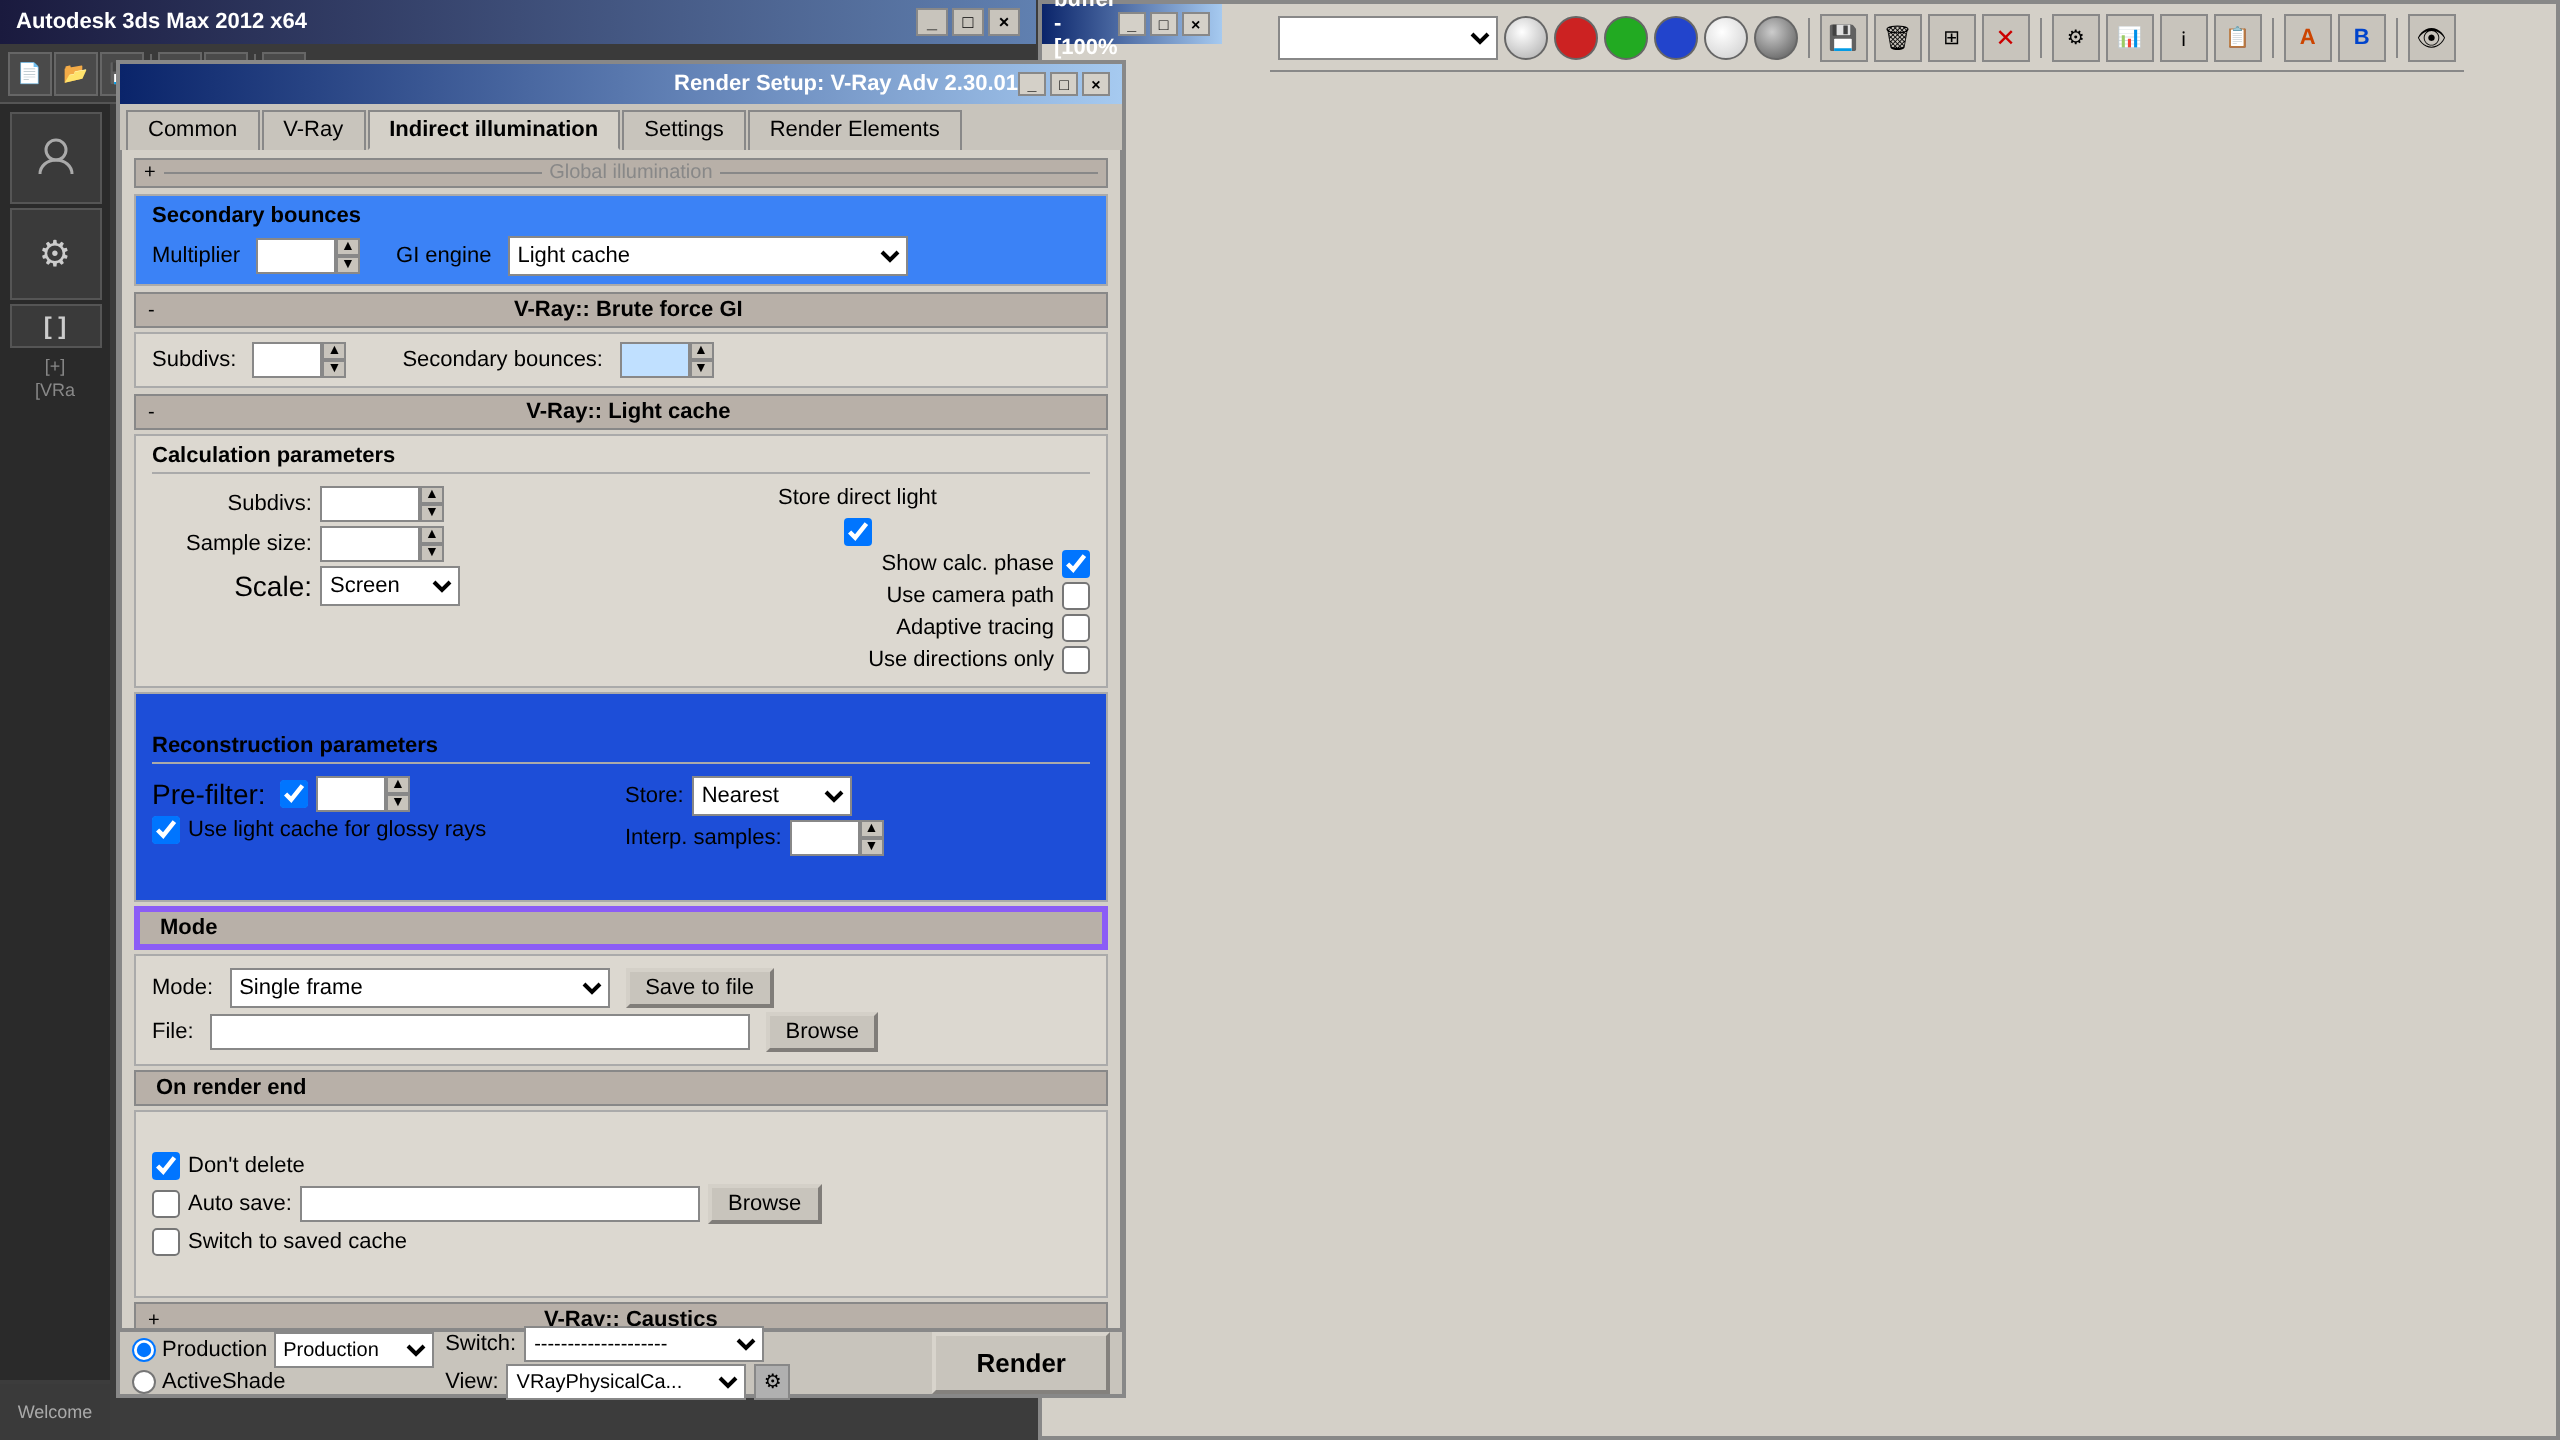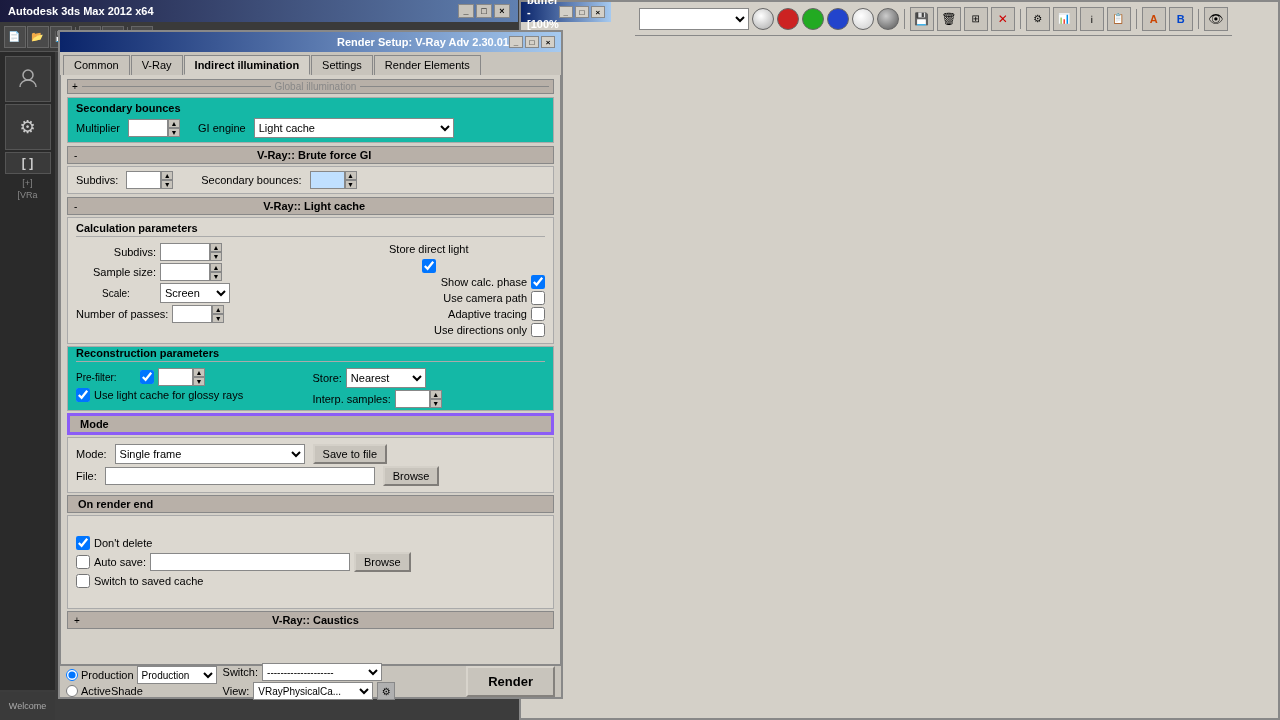--- a/index.html
+++ b/index.html
@@ -82,21 +82,21 @@
 
     <div style="background: #d4d0c8; border: 1px solid #888; border-top: none; padding: 4px 6px; height: 590px; overflow-y: auto;">
 
       <div style="display: flex; align-items: center; background: #b8b0a8; border: 1px solid #888; padding: 1px 4px; margin-bottom: 3px; cursor: pointer;">
         <span style="font-size: 10px; margin-right: 4px;">+</span>
         <div style="flex: 1; height: 1px; background: #888;"></div>
         <span style="font-size: 10px; color: #888; margin: 0 4px;">Global illumination</span>
         <div style="flex: 1; height: 1px; background: #888;"></div>
       </div>
 
-      <div style="background: #14b8a6; border: 1px solid #aaa; padding: 4px 8px; margin-bottom: 3px;">
+      <div style="background: #3b82f6; border: 1px solid #aaa; padding: 4px 8px; margin-bottom: 3px;">
         <div style="font-weight: bold; font-size: 11px; margin-bottom: 4px; color: #000;">Secondary bounces</div>
         <div style="display: flex; align-items: center; gap: 8px;">
           <span style="font-size: 11px;">Multiplier</span>
           <div style="display: flex; align-items: center;">
             <input type="text" style="width: 40px; height: 18px; border: 1px solid rgb(136, 136, 136); font-size: 11px; text-align: right; padding: 0px 2px;">
             <div style="display: flex; flex-direction: column;">
               <div style="width: 12px; height: 9px; background: #c8c4bc; border: 1px solid #888; cursor: pointer; display: flex; align-items: center; justify-content: center; font-size: 7px; line-height: 1;">▲</div>
               <div style="width: 12px; height: 9px; background: #c8c4bc; border: 1px solid #888; cursor: pointer; display: flex; align-items: center; justify-content: center; font-size: 7px; line-height: 1;">▼</div>
             </div>
           </div>
@@ -161,36 +161,26 @@
               <span style="font-size: 11px; min-width: 80px; text-align: right;">Sample size:</span>
               <div style="display: flex; align-items: center;">
                 <input type="text" style="width: 50px; height: 18px; border: 1px solid rgb(136, 136, 136); font-size: 11px; text-align: right; padding: 0px 2px;">
                 <div style="display: flex; flex-direction: column;">
                   <div style="width: 12px; height: 9px; background: #c8c4bc; border: 1px solid #888; cursor: pointer; display: flex; align-items: center; justify-content: center; font-size: 7px;">▲</div>
                   <div style="width: 12px; height: 9px; background: #c8c4bc; border: 1px solid #888; cursor: pointer; display: flex; align-items: center; justify-content: center; font-size: 7px;">▼</div>
                 </div>
               </div>
             </div>
             <div style="display: flex; align-items: center; gap: 4px; margin: 2px 0;">
-              <span style="font-size: 10px; min-width: 80px; text-align: center;">Scale:</span>
+              <span style="font-size: 14px; min-width: 80px; text-align: right;">Scale:</span>
               <select style="width: 70px; height: 20px; font-size: 11px; border: 1px solid #888;">
                 <option>Screen</option>
                 <option>World</option>
               </select>
             </div>
-            <div style="display: flex; align-items: center; gap: 4px; margin: 2px 0;">
-              <span style="font-size: 11px; min-width: 80px; text-align: right; white-space: nowrap;">Number of passes:</span>
-              <div style="display: flex; align-items: center;">
-                <input type="text" style="width: 40px; height: 18px; border: 1px solid rgb(136, 136, 136); font-size: 11px; text-align: right; padding: 0px 2px;">
-                <div style="display: flex; flex-direction: column;">
-                  <div style="width: 12px; height: 9px; background: #c8c4bc; border: 1px solid #888; cursor: pointer; display: flex; align-items: center; justify-content: center; font-size: 7px;">▲</div>
-                  <div style="width: 12px; height: 9px; background: #c8c4bc; border: 1px solid #888; cursor: pointer; display: flex; align-items: center; justify-content: center; font-size: 7px;">▼</div>
-                </div>
-              </div>
-            </div>
           </div>
 
           <div>
             <div style="display: flex; align-items: center; gap: 4px; margin: 2px 0; justify-content: flex-end; flex-direction: column;">
               <span style="font-size: 11px;">Store direct light</span>
               <input type="checkbox" checked="" style="width: 14px; height: 14px; margin: 0px;">
             </div>
             <div style="display: flex; align-items: center; gap: 4px; margin: 2px 0; justify-content: flex-end;">
               <span style="font-size: 11px;">Show calc. phase</span>
               <input type="checkbox" checked="" style="width: 14px; height: 14px; margin: 0px;">
@@ -204,27 +194,27 @@
               <input type="checkbox" style="width: 14px; height: 14px; margin: 0px;">
             </div>
             <div style="display: flex; align-items: center; gap: 4px; margin: 2px 0; justify-content: flex-end;">
               <span style="font-size: 11px;">Use directions only</span>
               <input type="checkbox" style="width: 14px; height: 14px; margin: 0px;">
             </div>
           </div>
         </div>
       </div>
 
-      <div style="background: #14b8a6; border: 1px solid #aaa; padding: 0 8px; margin-bottom: 2px;">
+      <div style="background: #1d4ed8; border: 1px solid #aaa; padding: 20px 8px; margin-bottom: 2px;">
         <div style="font-weight: bold; font-size: 11px; margin-bottom: 4px; color: #000; border-bottom: 1px solid #aaa; padding-bottom: 2px;">Reconstruction parameters</div>
 
         <div style="display: grid; grid-template-columns: 1fr 1fr; gap: 4px;">
           <div>
             <div style="display: flex; align-items: center; gap: 4px; margin: 2px 0;">
-              <span style="font-size: 10px; min-width: 60px;">Pre-filter:</span>
+              <span style="font-size: 14px; min-width: 60px;">Pre-filter:</span>
               <input type="checkbox" checked="" style="width: 14px; height: 14px; margin: 0px;">
               <div style="display: flex; align-items: center;">
                 <input type="text" style="width: 35px; height: 18px; border: 1px solid rgb(136, 136, 136); font-size: 11px; text-align: right; padding: 0px 2px;">
                 <div style="display: flex; flex-direction: column;">
                   <div style="width: 12px; height: 9px; background: #c8c4bc; border: 1px solid #888; cursor: pointer; display: flex; align-items: center; justify-content: center; font-size: 7px;">▲</div>
                   <div style="width: 12px; height: 9px; background: #c8c4bc; border: 1px solid #888; cursor: pointer; display: flex; align-items: center; justify-content: center; font-size: 7px;">▼</div>
                 </div>
               </div>
             </div>
             <div style="display: flex; align-items: center; gap: 4px; margin: 2px 0;">

